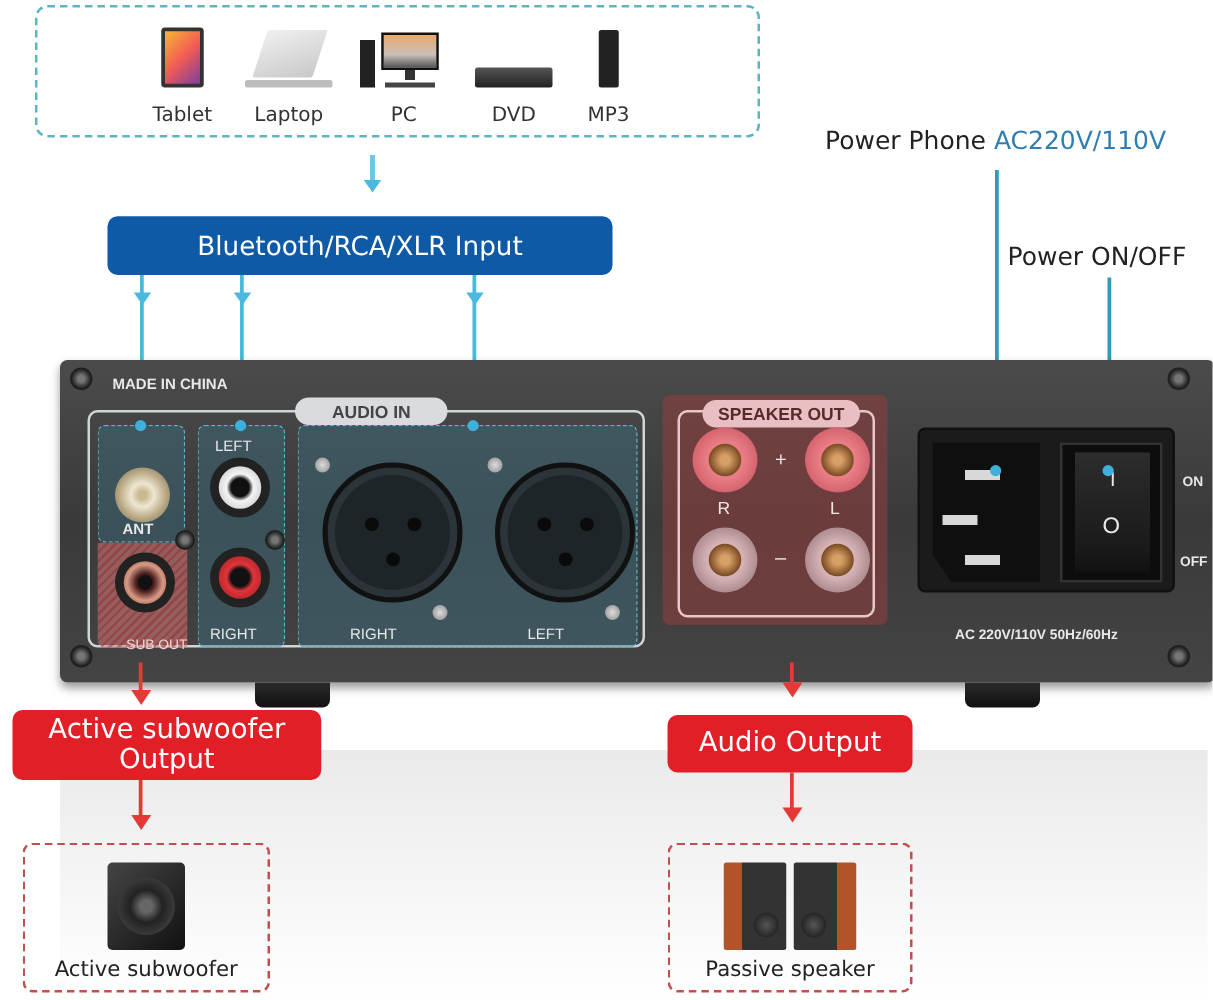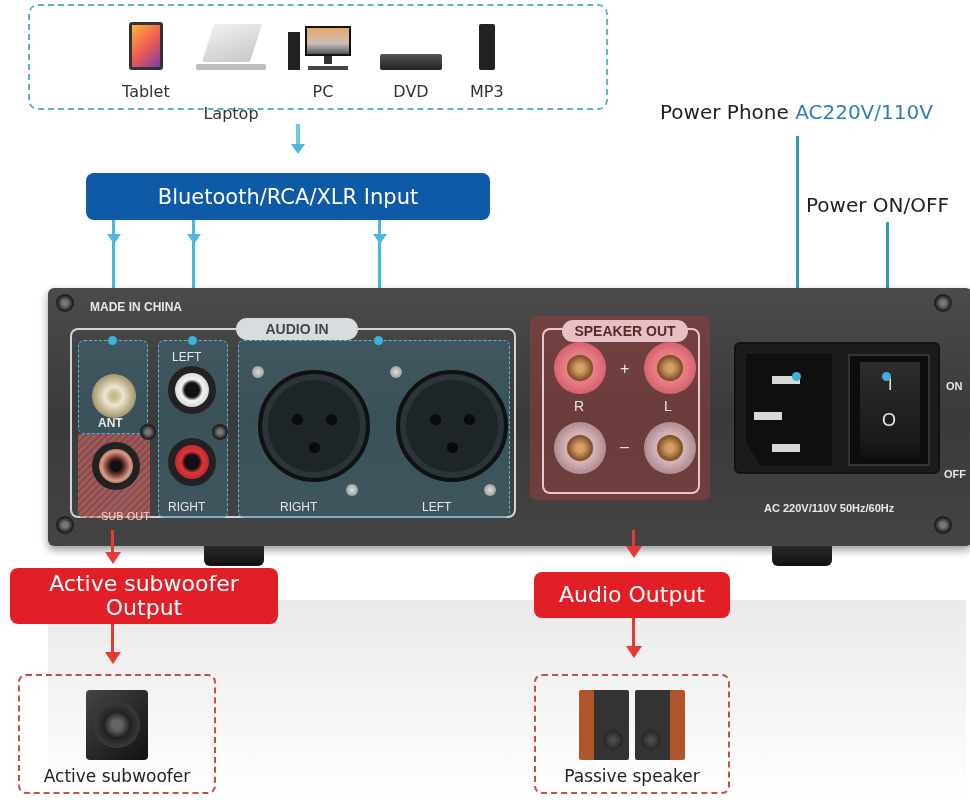--- a/index.html
+++ b/index.html
@@ -80,21 +80,21 @@
 
 <div id="sources" class="abs">
   <div class="dev" style="left:92px;">
     <div class="img">
         <div class="tablet">
           <div></div>
         </div>
       </div>
     <div class="lbl">Tablet</div>
   </div>
-  <div class="dev" style="left:166px;gap:22px;">
+  <div class="dev" style="left:166px;">
     <div class="img">
         <div class="laptop">
           <div class="lid"></div>
           <div class="base"></div>
         </div>
       </div>
     <div class="lbl">Laptop</div>
   </div>
   <div class="dev" style="left:258px;">
     <div class="img">
@@ -230,32 +230,32 @@
     <div id="switch">
       <div class="rock">
         <div class="silk" style="left:28px; top:14px; font-size:16px; font-weight:normal;">I</div>
         <div class="silk" style="left:22px; top:48px; font-size:18px; font-weight:normal;">O</div>
       </div>
     </div>
   </div>
   <div class="dot" style="left:744px; top:84px;"></div>
   <div class="dot" style="left:834px; top:84px;"></div>
   <div class="silk" style="left:898px; top:92px; font-size:11px;">ON</div>
-  <div class="silk" style="left:896px; top:156px; font-size:11px;margin-top:24px;">OFF</div>
+  <div class="silk" style="left:896px; top:156px; font-size:11px;">OFF</div>
   <div class="silk" style="left:716px; top:214px; font-size:11px;">AC 220V/110V  50Hz/60Hz</div>
 </div>
 
 <div class="foot" style="left:204px; top:546px;"></div>
 <div class="foot" style="left:772px; top:546px;"></div>
 
 <div id="reflection" class="abs"></div>
 
 <div class="rline" style="left:111px; top:530px; height:26px;"></div>
 <div class="rarr" style="left:105px; top:552px;"></div>
-<div class="red-label" style="left:10px; top:568px; width:268px; height:56px;">Active subwoofer Output</div>
+<div class="red-label" style="left:10px; top:568px; width:247px; height:56px;">Active subwoofer Output</div>
 <div class="rline" style="left:111px; top:624px; height:30px;"></div>
 <div class="rarr" style="left:105px; top:652px;"></div>
 
 <div class="rline" style="left:632px; top:530px; height:20px;"></div>
 <div class="rarr" style="left:626px; top:546px;"></div>
 <div class="red-label" style="left:534px; top:572px; width:196px; height:46px;">Audio Output</div>
 <div class="rline" style="left:632px; top:618px; height:30px;"></div>
 <div class="rarr" style="left:626px; top:646px;"></div>
 
 <div class="dest" style="left:18px; top:674px; width:198px; height:120px;">

